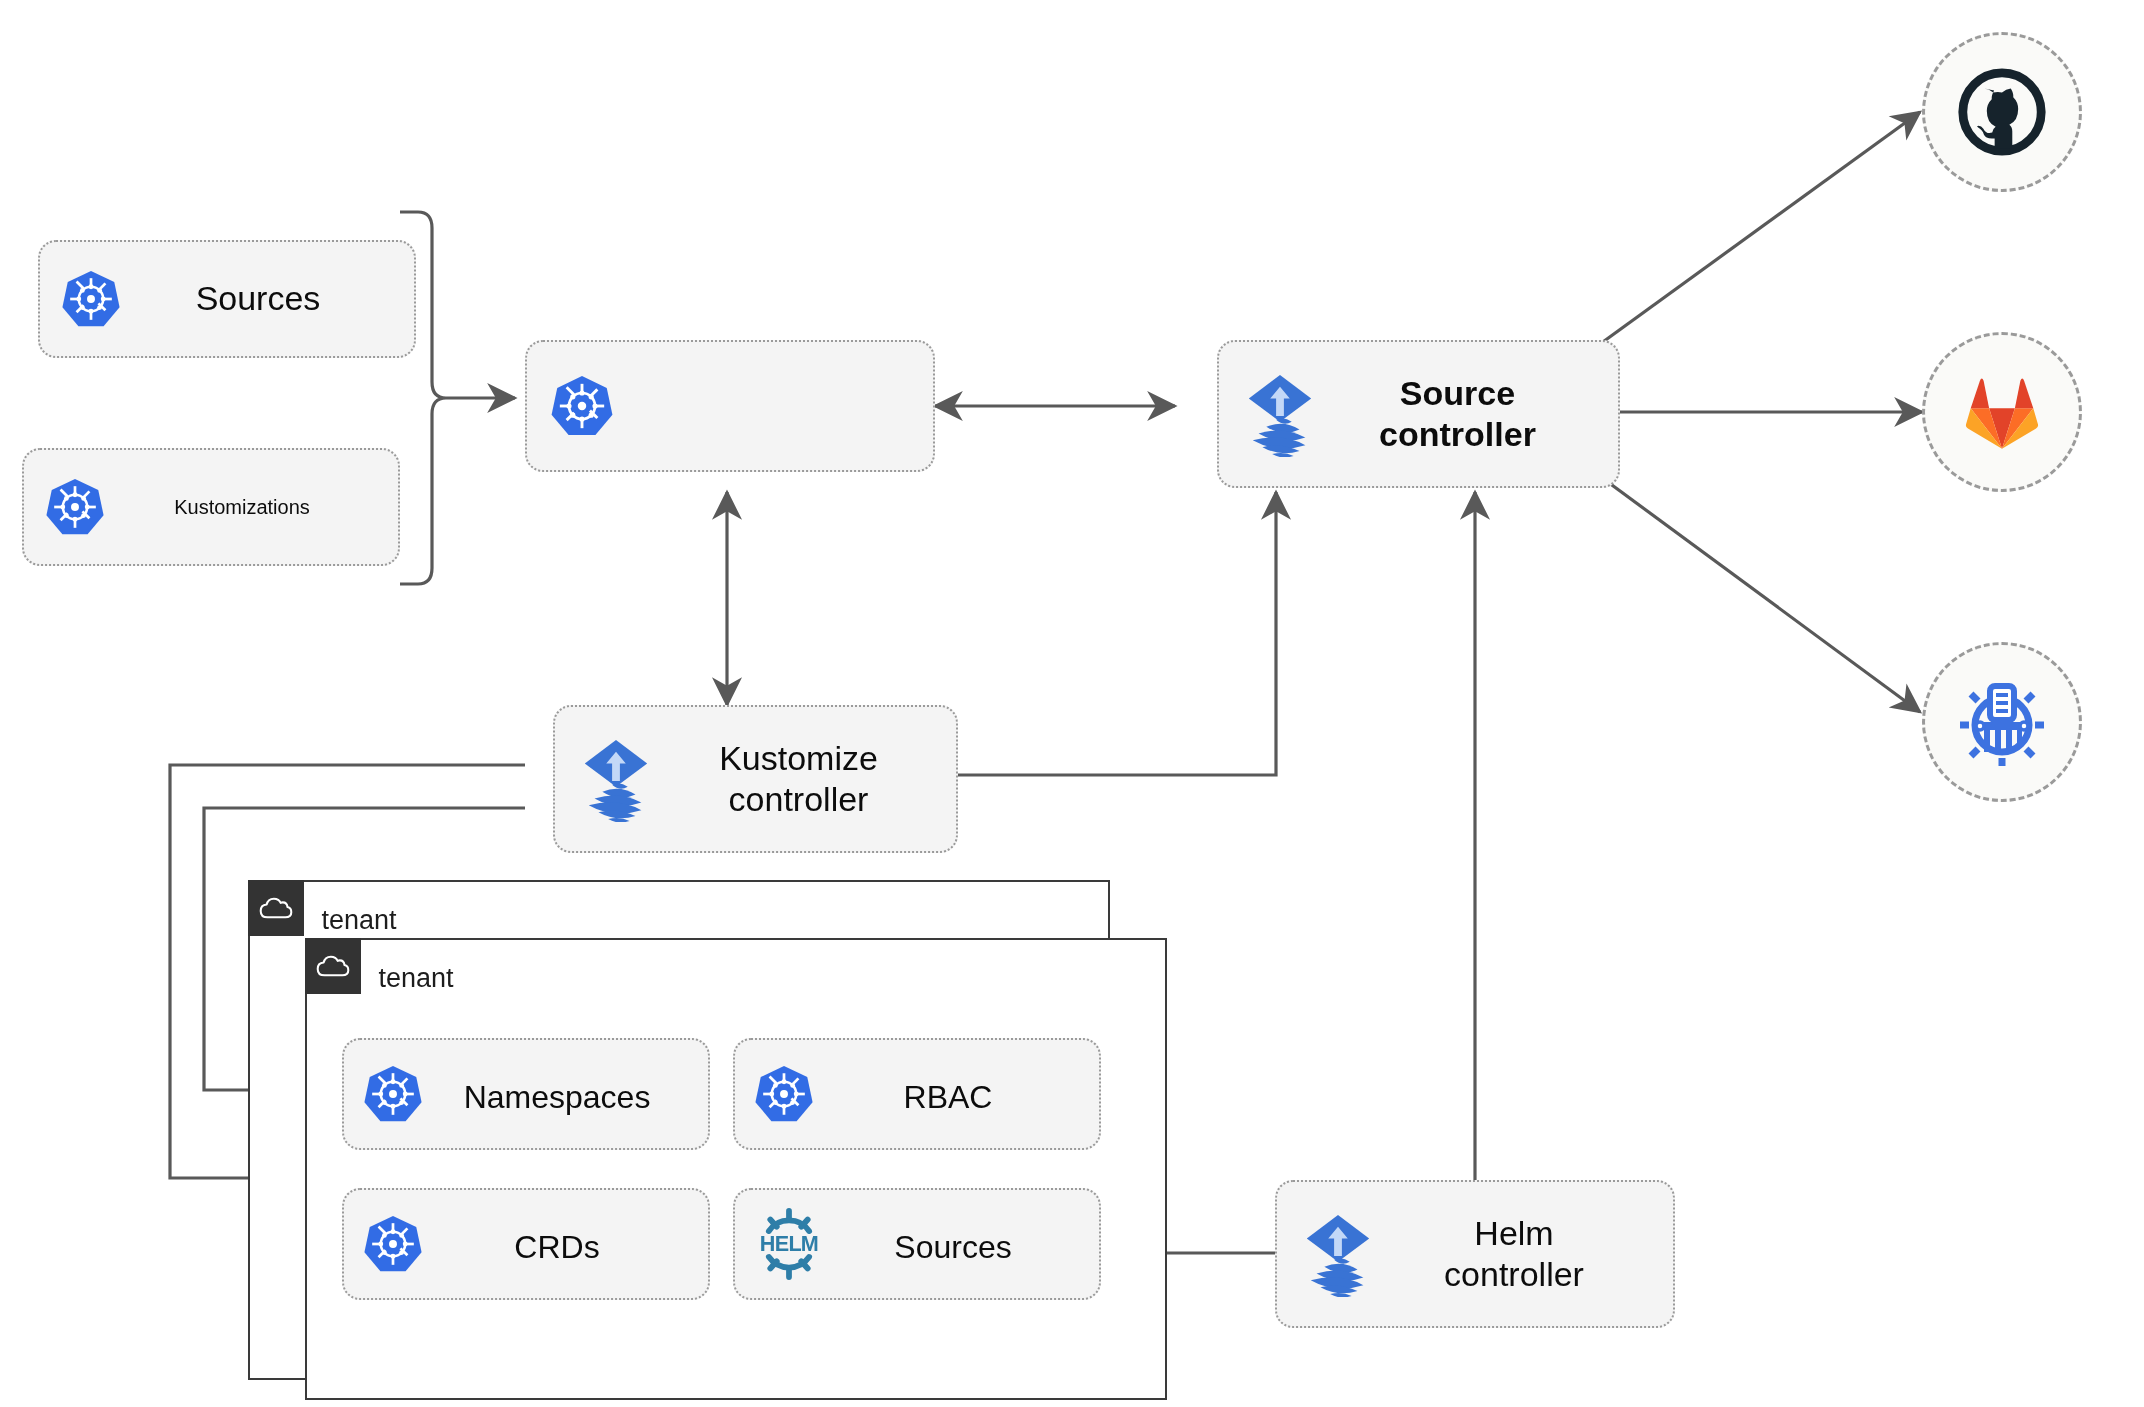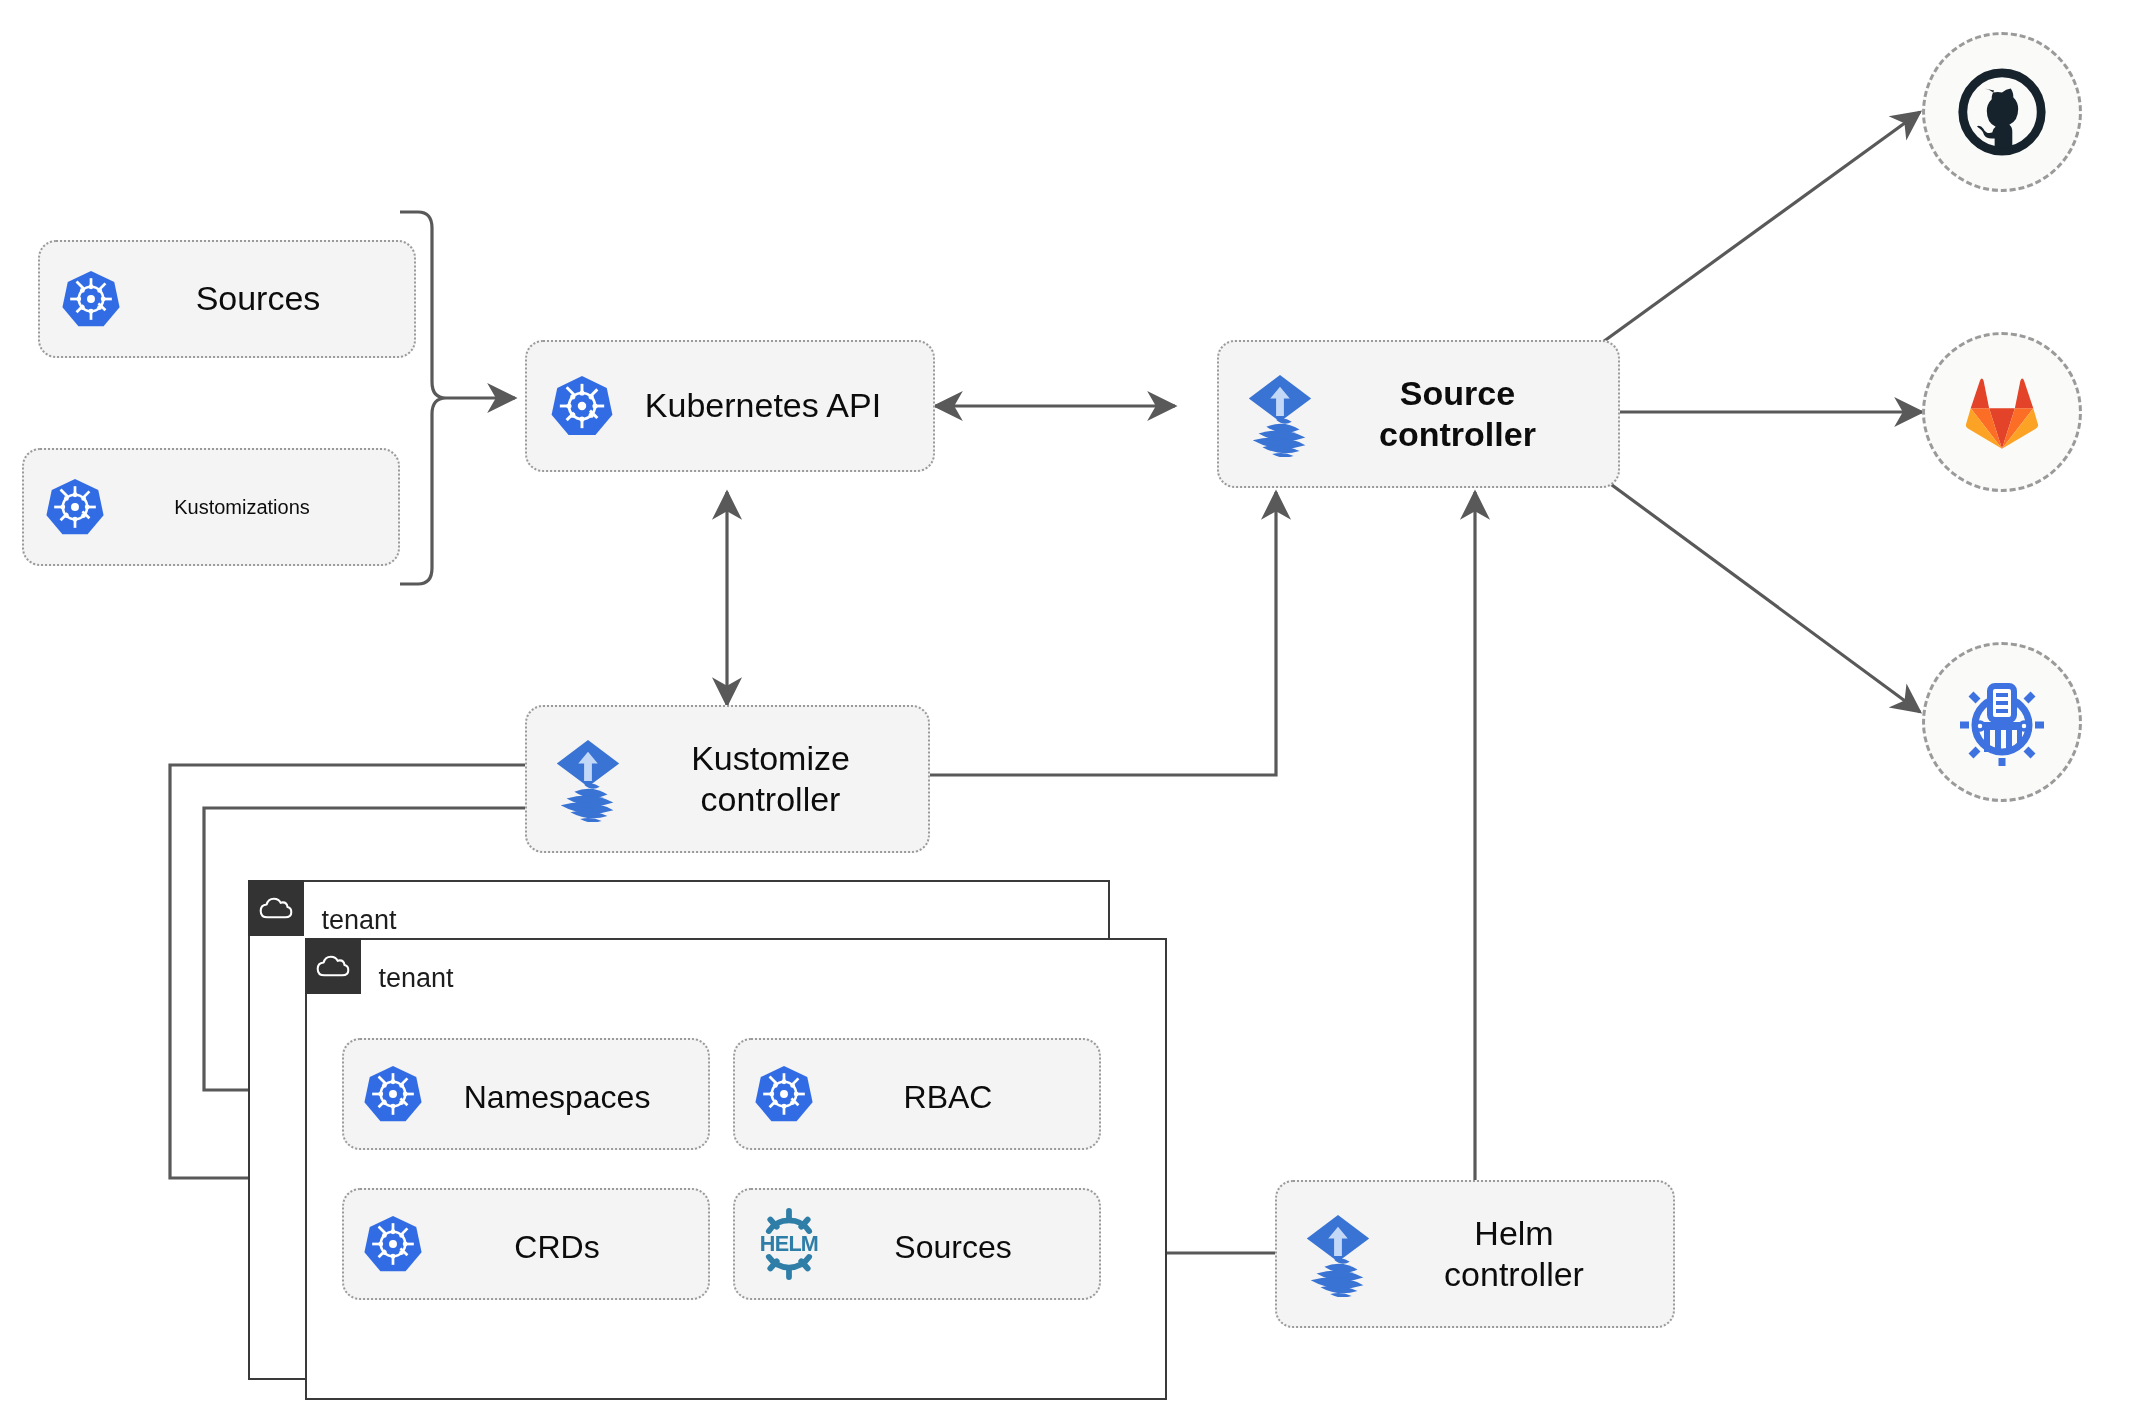--- a/index.html
+++ b/index.html
@@ -191,21 +191,20 @@
             <circle cx="32" cy="44.6" r="2.5"></circle>
           <circle cx="19.4" cy="32" r="2.5"></circle>
             <circle cx="44.6" cy="32" r="2.5"></circle>
           <circle cx="23.1" cy="23.1" r="2.5"></circle>
             <circle cx="40.9" cy="40.9" r="2.5"></circle>
           <circle cx="40.9" cy="23.1" r="2.5"></circle>
             <circle cx="23.1" cy="40.9" r="2.5"></circle>
         </g>
       </svg>
     </span>
-    <span class="lbl f34">Kubernetes API</span>
   </div>
 
   <div class="node" style="left:1217px;top:340px;width:403px;height:148px;padding:0 22px;font-weight:bold;">
     <span class="ico">
       <svg width="78" height="86" viewBox="0 0 80 88">
         <path d="M40 4 L72 28 L40 52 L8 28 Z" fill="#3973D4"></path>
         <path d="M40 16 L50 28 L44 28 L44 46 L36 46 L36 28 L30 28 Z" fill="#C3D8F7"></path>
         <g fill="#3973D4">
           <path d="M36 50 q8 -4 16 2 q-8 5 -16 -2z"></path>
           <path d="M26 57 q18 -7 34 3 q-17 8 -34 -3z"></path>
@@ -213,21 +212,21 @@
           <path d="M12 71 q30 -8 54 5 q-29 9 -54 -5z"></path>
           <path d="M22 78 q20 -5 38 4 q-20 6 -38 -4z"></path>
           <path d="M32 85 q12 -3 22 2 q-12 4 -22 -2z"></path>
         </g>
       </svg>
     </span>
     <span class="lbl f34">Source
 controller</span>
   </div>
 
-  <div class="node" style="left:525px;top:705px;width:405px;height:148px;padding:0 22px;gap:8px;">
+  <div class="node" style="left:553px;top:705px;width:405px;height:148px;padding:0 22px;gap:8px;">
     <span class="ico">
       <svg width="78" height="86" viewBox="0 0 80 88">
         <path d="M40 4 L72 28 L40 52 L8 28 Z" fill="#3973D4"></path>
         <path d="M40 16 L50 28 L44 28 L44 46 L36 46 L36 28 L30 28 Z" fill="#C3D8F7"></path>
         <g fill="#3973D4">
           <path d="M36 50 q8 -4 16 2 q-8 5 -16 -2z"></path>
           <path d="M26 57 q18 -7 34 3 q-17 8 -34 -3z"></path>
           <path d="M18 64 q26 -8 48 4 q-25 9 -48 -4z"></path>
           <path d="M12 71 q30 -8 54 5 q-29 9 -54 -5z"></path>
           <path d="M22 78 q20 -5 38 4 q-20 6 -38 -4z"></path>

